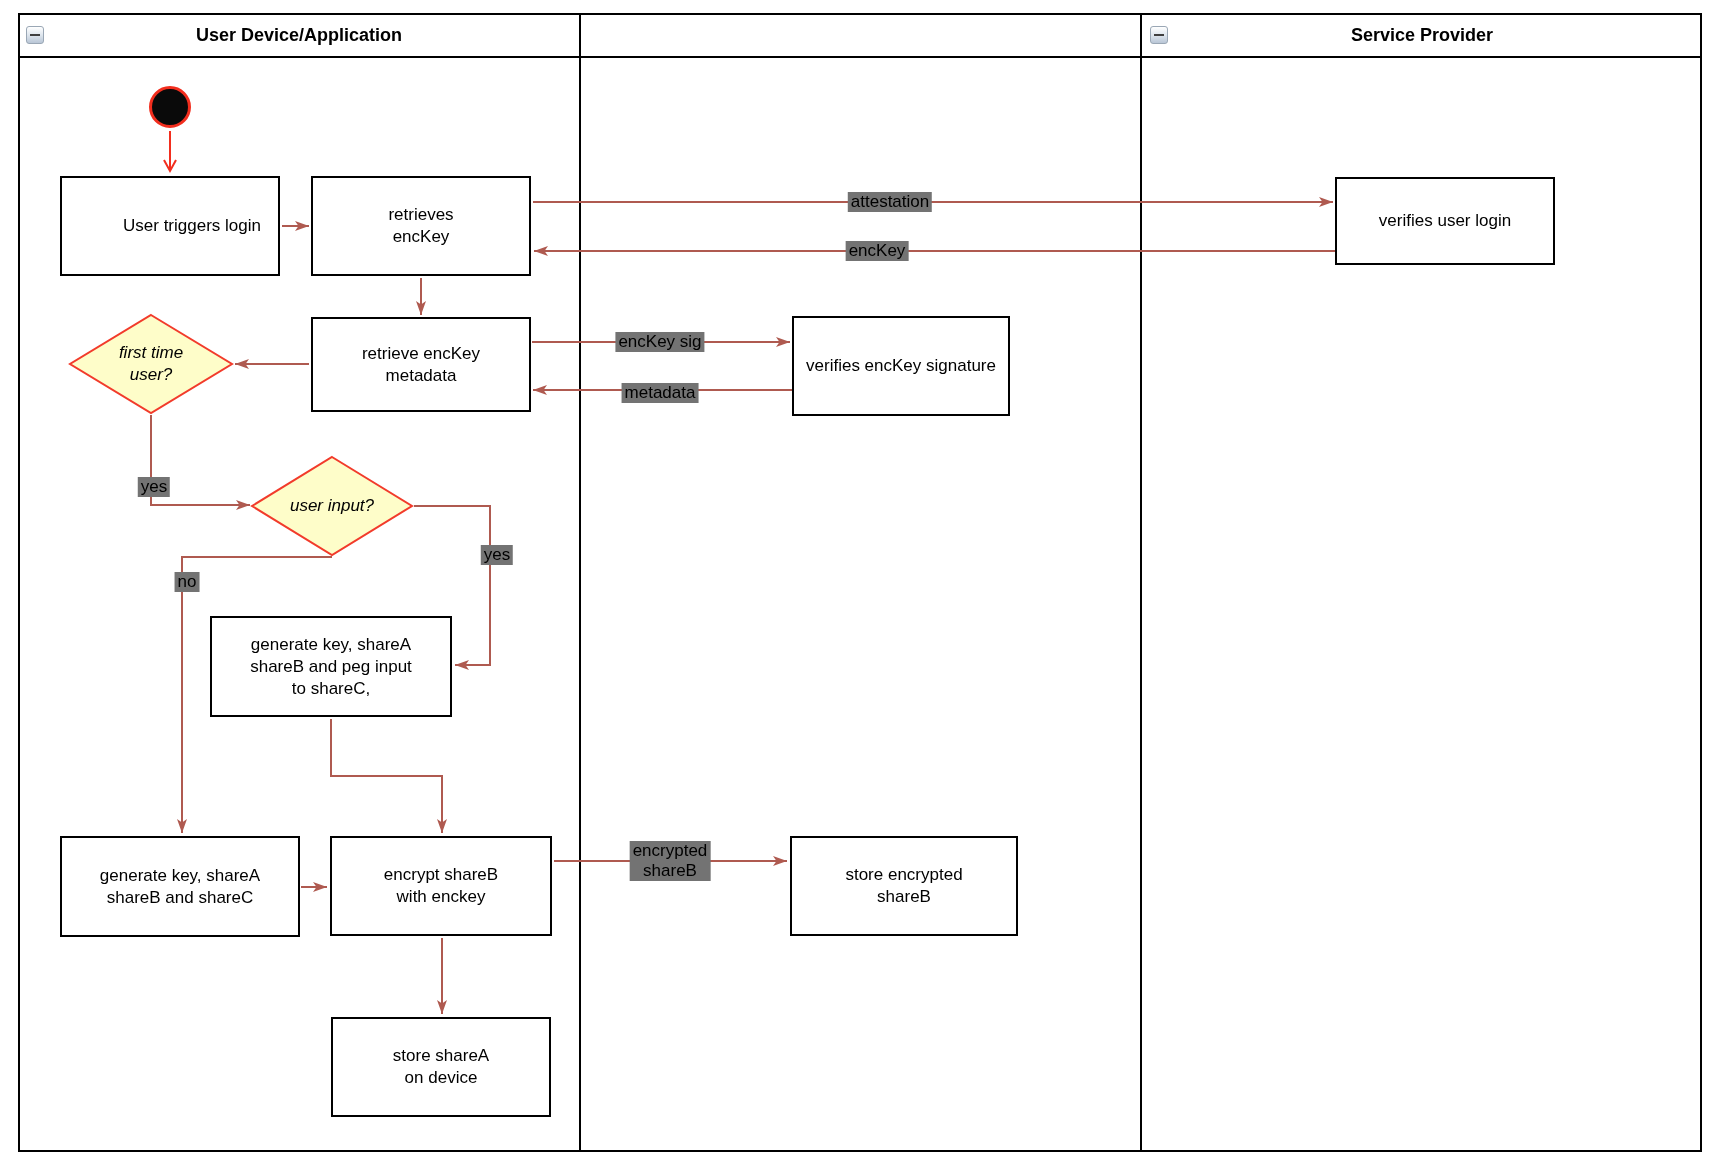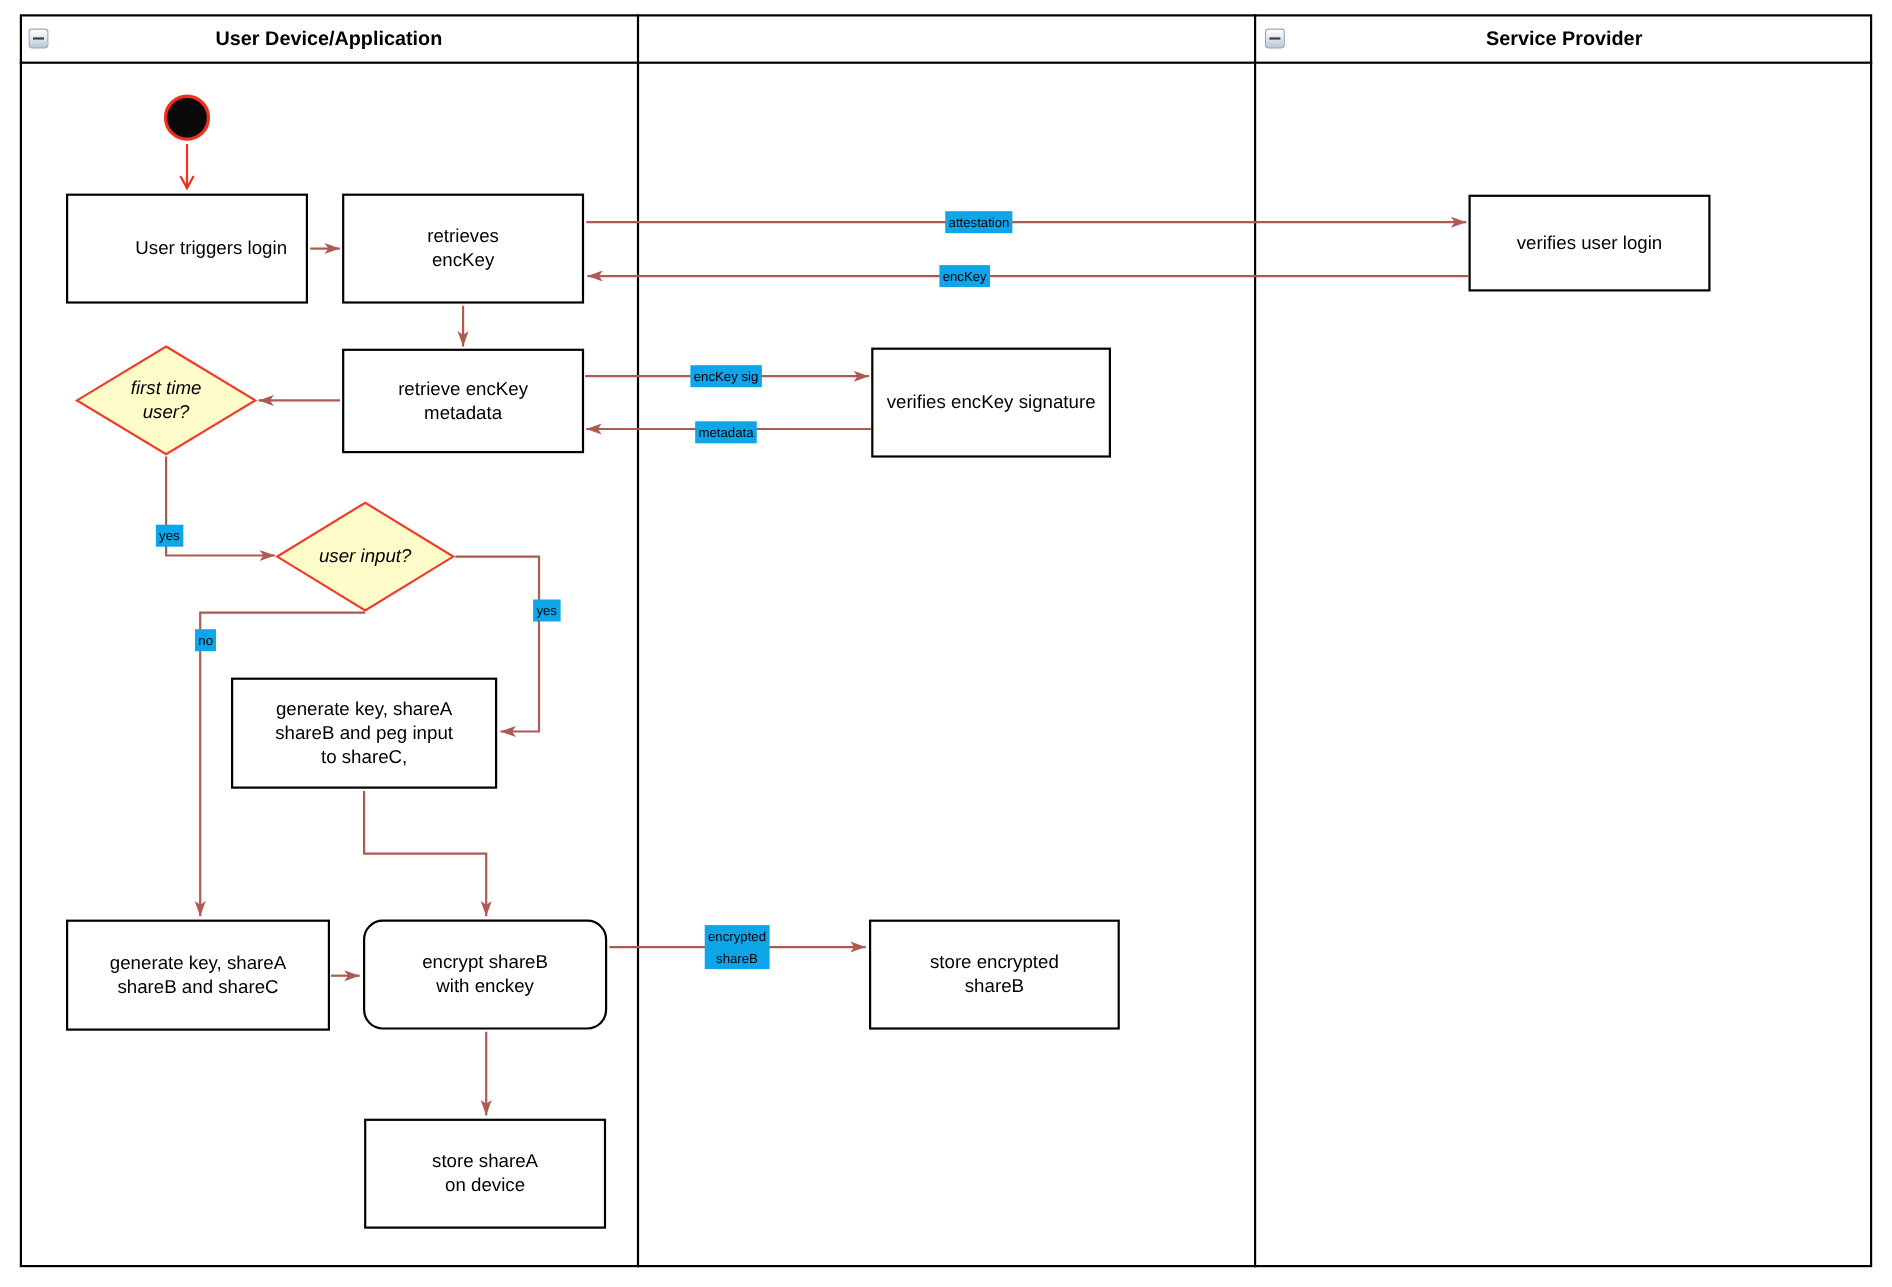--- a/index.html
+++ b/index.html
@@ -30,22 +30,22 @@
   .node.nowrap{white-space:nowrap;}
   .dlabel{
     position:absolute;display:flex;align-items:center;justify-content:center;text-align:center;
     font-size:17px;line-height:22px;white-space:pre-line;pointer-events:none;font-style:italic;
   }
   .start{
     position:absolute;left:149px;top:86px;width:42px;height:42px;border-radius:50%;
     background:#0a0a0a;border:3px solid var(--start,#F22E1E);box-sizing:border-box;
   }
   .elabel{
-    position:absolute;transform:translate(-50%,-50%);background:#0ea5e9;
-    padding:0 3px;font-size:12px;line-height:20px;text-align:center;white-space:pre-line;
+    position:absolute;transform:translate(-50%,-50%);background:#737373;
+    padding:0 3px;font-size:17px;line-height:20px;text-align:center;white-space:pre-line;
   }
   svg.layer{position:absolute;left:0;top:0;}
   .edge{fill:none;stroke:var(--edge,#AF5A50);stroke-width:2px;}
   .edge-start{fill:none;stroke:var(--start,#F22E1E);stroke-width:2px;}
   .decision{fill:var(--decision_fill,#FEFDC9);stroke:var(--decision_border,#F22E1E);stroke-width:2px;}
 </style>
 </head>
 <body>
 
 <div class="canvas">
@@ -99,21 +99,21 @@
   <div class="node" style="left:60px;top:176px;width:220px;height:100px;padding-left:44px;">User triggers login</div>
   <div class="node" style="left:311px;top:176px;width:220px;height:100px;">retrieves
 encKey</div>
   <div class="node" style="left:311px;top:317px;width:220px;height:95px;">retrieve encKey
 metadata</div>
   <div class="node" style="left:210px;top:616px;width:242px;height:101px;">generate key, shareA
 shareB and peg input
 to shareC,</div>
   <div class="node" style="left:60px;top:836px;width:240px;height:101px;">generate key, shareA
 shareB and shareC</div>
-  <div class="node" style="left:330px;top:836px;width:222px;height:100px;border-radius:18px;">encrypt shareB
+  <div class="node" style="left:330px;top:836px;width:222px;height:100px;">encrypt shareB
 with enckey</div>
   <div class="node" style="left:331px;top:1017px;width:220px;height:100px;">store shareA
 on device</div>
   <div class="node nowrap" style="left:792px;top:316px;width:218px;height:100px;">verifies encKey signature</div>
   <div class="node" style="left:790px;top:836px;width:228px;height:100px;">store encrypted
 shareB</div>
   <div class="node" style="left:1335px;top:177px;width:220px;height:88px;">verifies user login</div>
 
   <div class="dlabel" style="left:71px;top:315px;width:160px;height:98px;">first time
 user?</div>

